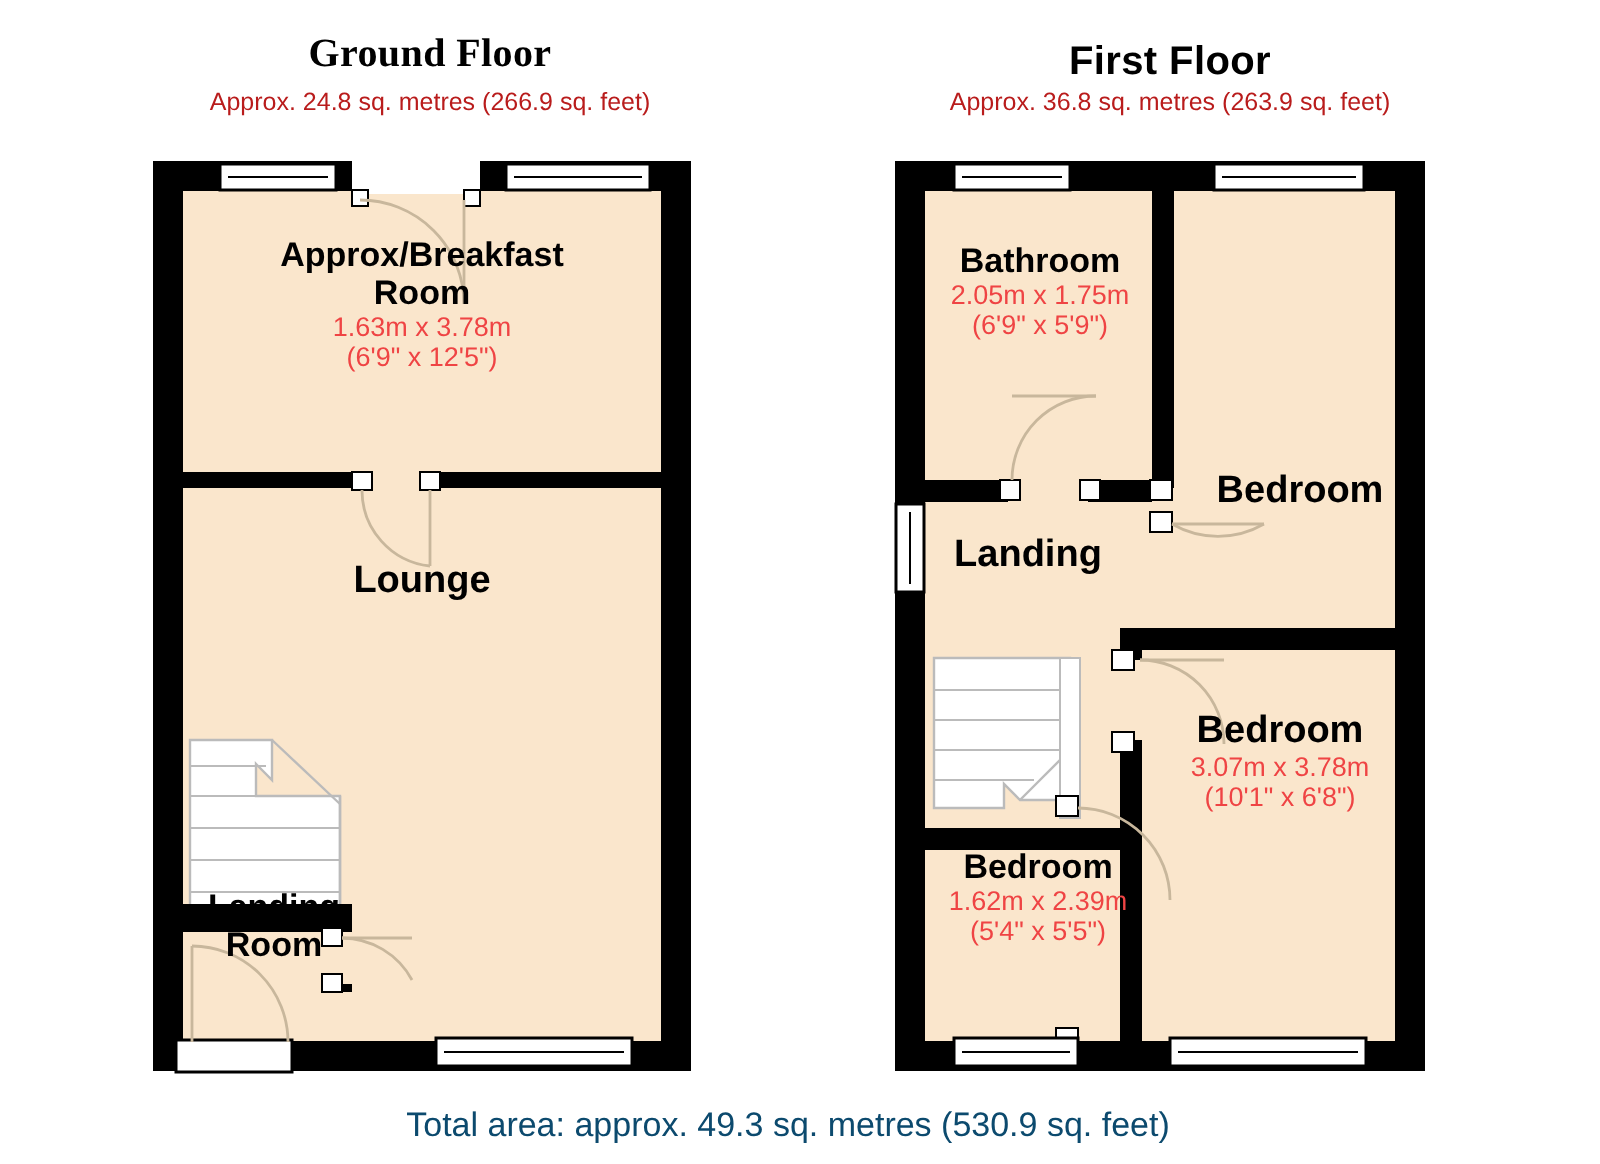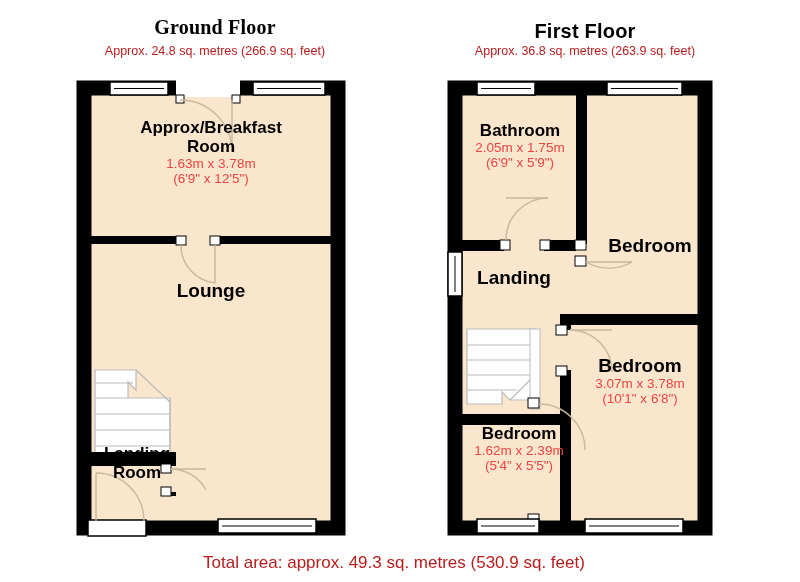--- a/index.html
+++ b/index.html
@@ -36,21 +36,21 @@
     white-space: nowrap;
     color: #b91c1c;
   }
   .total-area {
     position: absolute;
     left: 0;
     top: 553px;
     width: 788px;
     text-align: center;
     font-size: 17px;
-    color: #b91c1c;
+    color: #0c4a6e;
   }
   svg.plan-svg {
     position: absolute;
     left: 0; top: 0;
     width: 800px;
     height: 582px;
   }
   .room-label {
     position: absolute;
     text-align: center;

